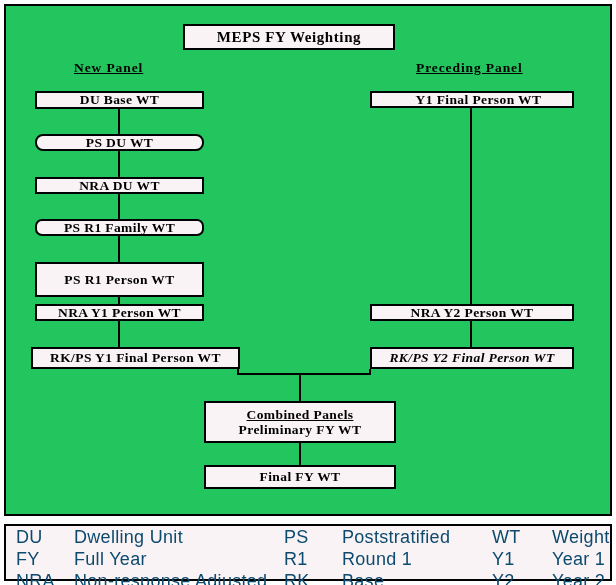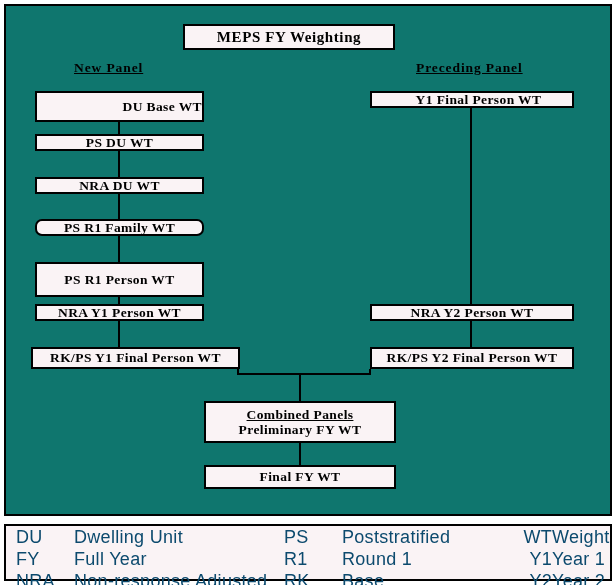--- a/index.html
+++ b/index.html
@@ -22,21 +22,21 @@
   }
 
   
   .chart-panel {
     position: absolute;
     left: 4px;
     top: 4px;
     width: 608px;
     height: 512px;
     box-sizing: border-box;
-    background: #0f766e;
+    background: #22c55e;
     border: 2px solid #000000;
   }
 
   
   .legend-panel {
     position: absolute;
     left: 4px;
     top: 524px;
     width: 608px;
     height: 57px;
@@ -104,21 +104,21 @@
   }
   .legend-table td {
     padding: 0.5px 0 0.5px 0;
     white-space: nowrap;
     vertical-align: middle;
   }
   .lg-abbr-1 { width: 58px; padding-left: 10px !important; }
   .lg-term-1 { width: 210px; }
   .lg-abbr-2 { width: 58px; }
   .lg-term-2 { width: 150px; }
-  .lg-abbr-3 { width: 60px; text-align: right; }
+  .lg-abbr-3 { width: 60px; }
   .lg-term-3 { width: auto; }
 </style>
 </head>
 <body>
 
 <div id="diagram-root">
 
   <div class="chart-panel">
 
     <div class="node title-node" style="left:177px; top:18px; width:212px; height:26px;">
@@ -147,24 +147,24 @@
     <div class="conn conn-h" style="left:231px; top:367px; width:134px;"></div>
 
     <div class="conn conn-v" style="left:231px; top:363px; height:6px;"></div>
 
     <div class="conn conn-v" style="left:363px; top:363px; height:6px;"></div>
 
     <div class="conn conn-v" style="left:293px; top:367px; height:30px;"></div>
 
     <div class="conn conn-v" style="left:293px; top:437px; height:24px;"></div>
 
-    <div class="node" style="left:29px; top:85px; width:169px; height:31px;align-items:flex-end;">
+    <div class="node" style="left:29px; top:85px; width:169px; height:18px;">
       <span>DU Base WT</span>
     </div>
-    <div class="node" style="left:29px; top:128px; width:169px; height:17px;">
+    <div class="node" style="left:29px; top:128px; width:169px; height:17px;border-radius:8px;">
       <span>PS DU WT</span>
     </div>
     <div class="node" style="left:29px; top:171px; width:169px; height:17px;">
       <span>NRA DU WT</span>
     </div>
     <div class="node" style="left:29px; top:213px; width:169px; height:17px;border-radius:7px;">
       <span>PS R1 Family WT</span>
     </div>
     <div class="node" style="left:29px; top:256px; width:169px; height:35px;">
       <span>PS R1 Person WT</span>
@@ -175,21 +175,21 @@
     <div class="node" style="left:25px; top:341px; width:209px; height:22px;">
       <span>RK/PS Y1 Final Person WT</span>
     </div>
 
     <div class="node" style="left:364px; top:85px; width:204px; height:17px;padding-left:13px;">
       <span>Y1 Final Person WT</span>
     </div>
     <div class="node" style="left:364px; top:298px; width:204px; height:17px;">
       <span>NRA Y2 Person WT</span>
     </div>
-    <div class="node" style="left:364px; top:341px; width:204px; height:22px;">
+    <div class="node" style="left:364px; top:341px; width:204px; height:22px;font-style:italic;">
       <span>RK/PS Y2 Final Person WT</span>
     </div>
 
     <div class="node" style="left:198px; top:395px; width:192px; height:42px;">
       <span class="line-underline">Combined Panels</span>
       <span>Preliminary FY WT</span>
     </div>
     <div class="node" style="left:198px; top:459px; width:192px; height:24px;">
       <span>Final FY WT</span>
     </div>

